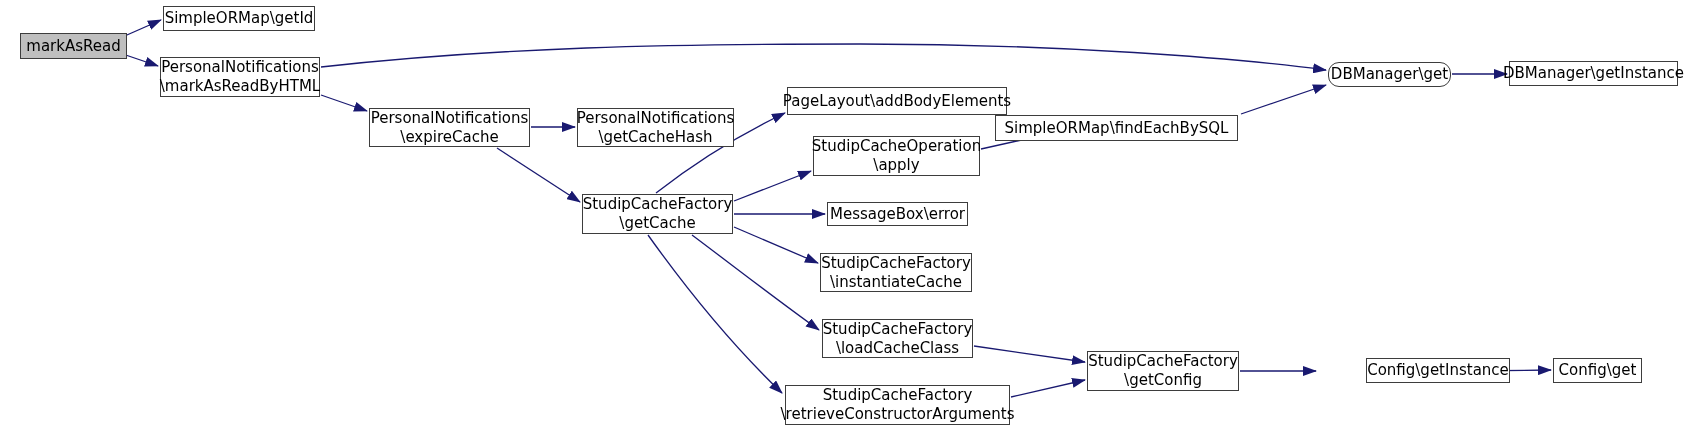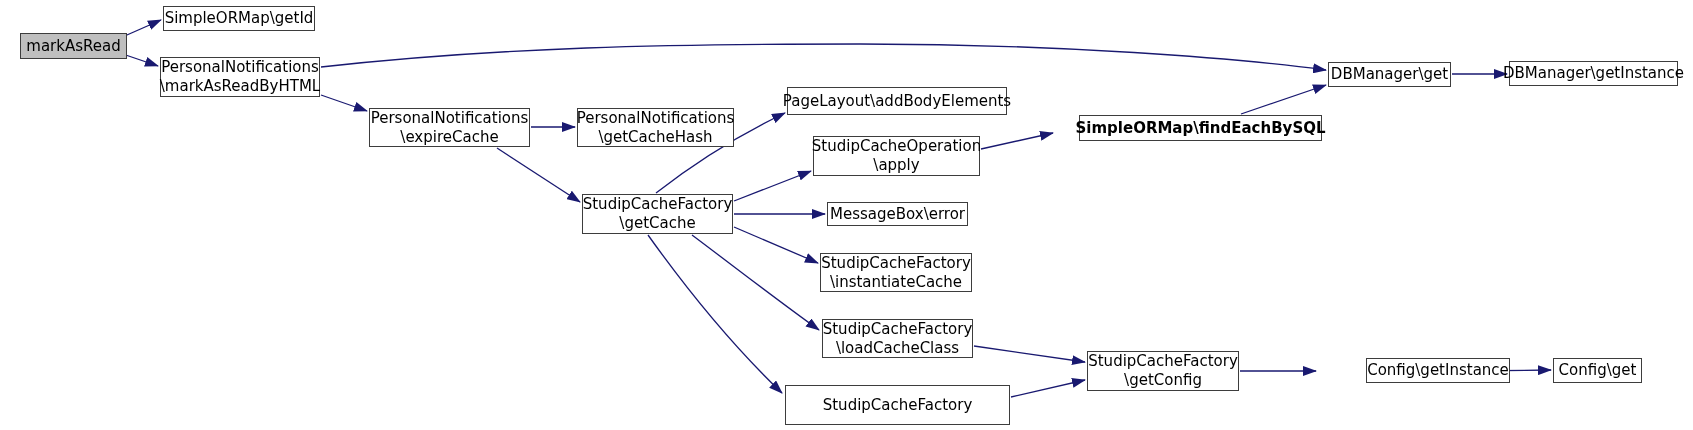--- a/index.html
+++ b/index.html
@@ -95,25 +95,26 @@
       <div class="node" style="left: 820px; top: 253px; width: 152px; height: 39px; border-color: rgb(61, 61, 61); background: rgb(255, 255, 255);">
         <div class="node-line">StudipCacheFactory</div>
         <div class="node-line">\instantiateCache</div>
       </div>
       <div class="node" style="left: 822px; top: 319px; width: 151px; height: 39px; border-color: rgb(61, 61, 61); background: rgb(255, 255, 255);">
         <div class="node-line">StudipCacheFactory</div>
         <div class="node-line">\loadCacheClass</div>
       </div>
       <div class="node" style="left: 785px; top: 385px; width: 225px; height: 40px; border-color: rgb(61, 61, 61); background: rgb(255, 255, 255);">
         <div class="node-line">StudipCacheFactory</div>
+        <div class="node-line">\retrieveConstructorArguments</div>
       </div>
-      <div class="node" style="left: 1079px; top: 115px; width: 243px; height: 26px; border-color: rgb(61, 61, 61); background: rgb(255, 255, 255); font-weight: bold;">
+      <div class="node" style="left: 995px; top: 115px; width: 243px; height: 26px; border-color: rgb(61, 61, 61); background: rgb(255, 255, 255);">
         <div class="node-line">SimpleORMap\findEachBySQL</div>
       </div>
-      <div class="node" style="left: 1328px; top: 62px; width: 123px; height: 25px; border-color: rgb(61, 61, 61); background: rgb(255, 255, 255);">
+      <div class="node" style="left: 1328px; top: 62px; width: 123px; height: 25px; border-color: rgb(61, 61, 61); background: rgb(255, 255, 255); border-radius: 11px;">
         <div class="node-line">DBManager\get</div>
       </div>
       <div class="node" style="left: 1509px; top: 61px; width: 169px; height: 25px; border-color: rgb(61, 61, 61); background: rgb(255, 255, 255);">
         <div class="node-line">DBManager\getInstance</div>
       </div>
       <div class="node" style="left: 1087px; top: 351px; width: 152px; height: 40px; border-color: rgb(61, 61, 61); background: rgb(255, 255, 255);">
         <div class="node-line">StudipCacheFactory</div>
         <div class="node-line">\getConfig</div>
       </div>
       <div class="node" style="left: 1318px; top: 358px; width: 144px; height: 25px; border-color: rgb(61, 61, 61); background: rgb(255, 255, 255); margin-left: 48px;">

